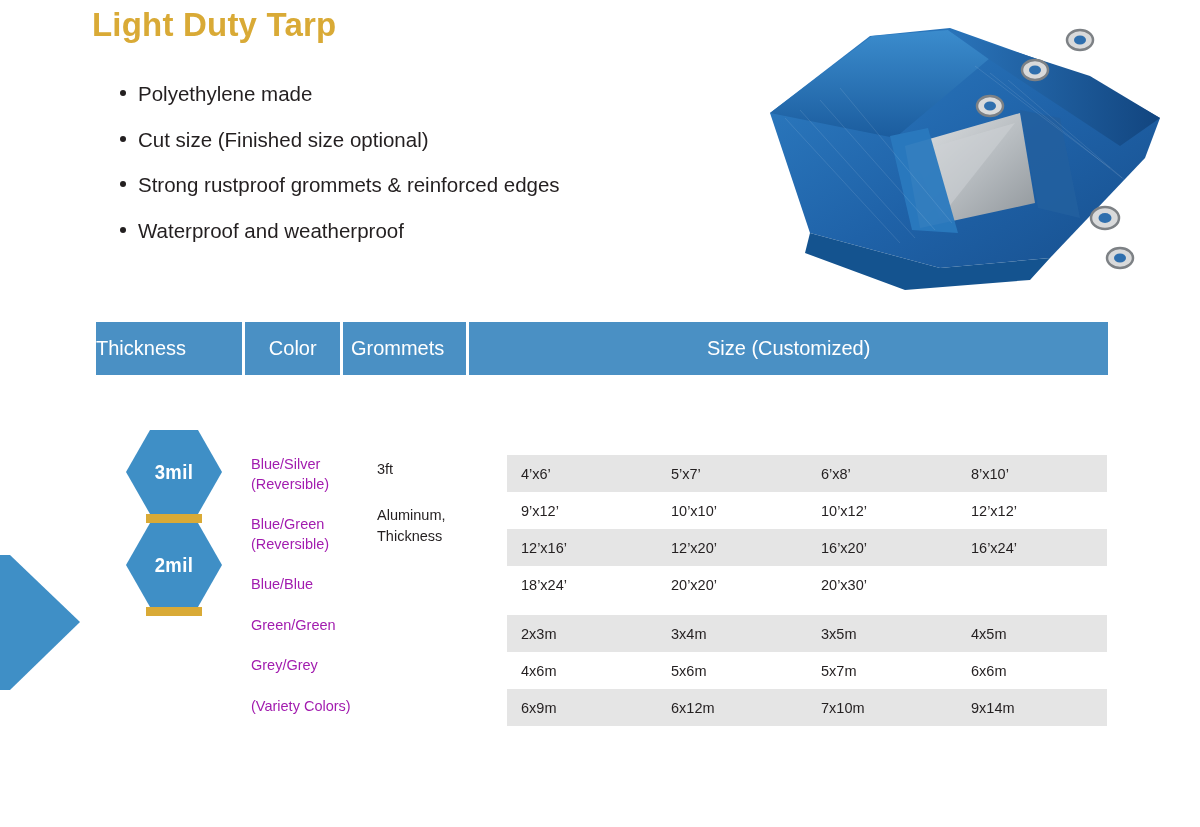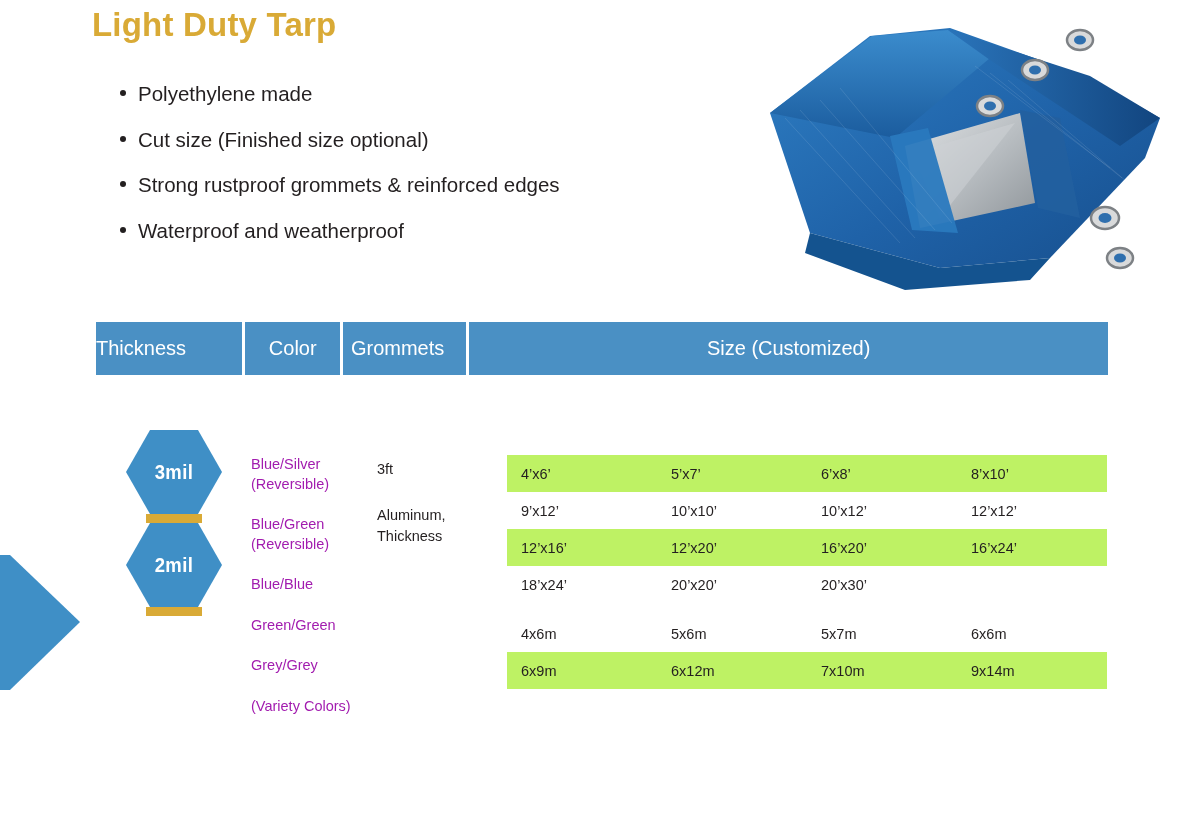--- a/index.html
+++ b/index.html
@@ -150,21 +150,21 @@
 
   .col-size {
     width: 600px;
     padding-top: 80px;
   }
   .size-row {
     display: flex;
     height: 37px;
     align-items: center;
   }
-  .size-row.shaded { background: #bef264; }
+  .size-row.shaded { background: #e5e5e5; }
   .size-cell {
     font-size: 14.5px;
     color: #231f20;
     width: 25%;
     padding-left: 14px;
     box-sizing: border-box;
   }
   .size-gap { height: 12px; }
 
   
@@ -332,20 +332,26 @@
       </div>
       <div class="size-row">
         <div class="size-cell">18’x24’</div>
         <div class="size-cell">20’x20’</div>
         <div class="size-cell">20’x30’</div>
         <div class="size-cell"></div>
       </div>
 
       <div class="size-gap"></div>
 
+      <div class="size-row shaded">
+        <div class="size-cell">2x3m</div>
+        <div class="size-cell">3x4m</div>
+        <div class="size-cell">3x5m</div>
+        <div class="size-cell">4x5m</div>
+      </div>
       <div class="size-row">
         <div class="size-cell">4x6m</div>
         <div class="size-cell">5x6m</div>
         <div class="size-cell">5x7m</div>
         <div class="size-cell">6x6m</div>
       </div>
       <div class="size-row shaded">
         <div class="size-cell">6x9m</div>
         <div class="size-cell">6x12m</div>
         <div class="size-cell">7x10m</div>

